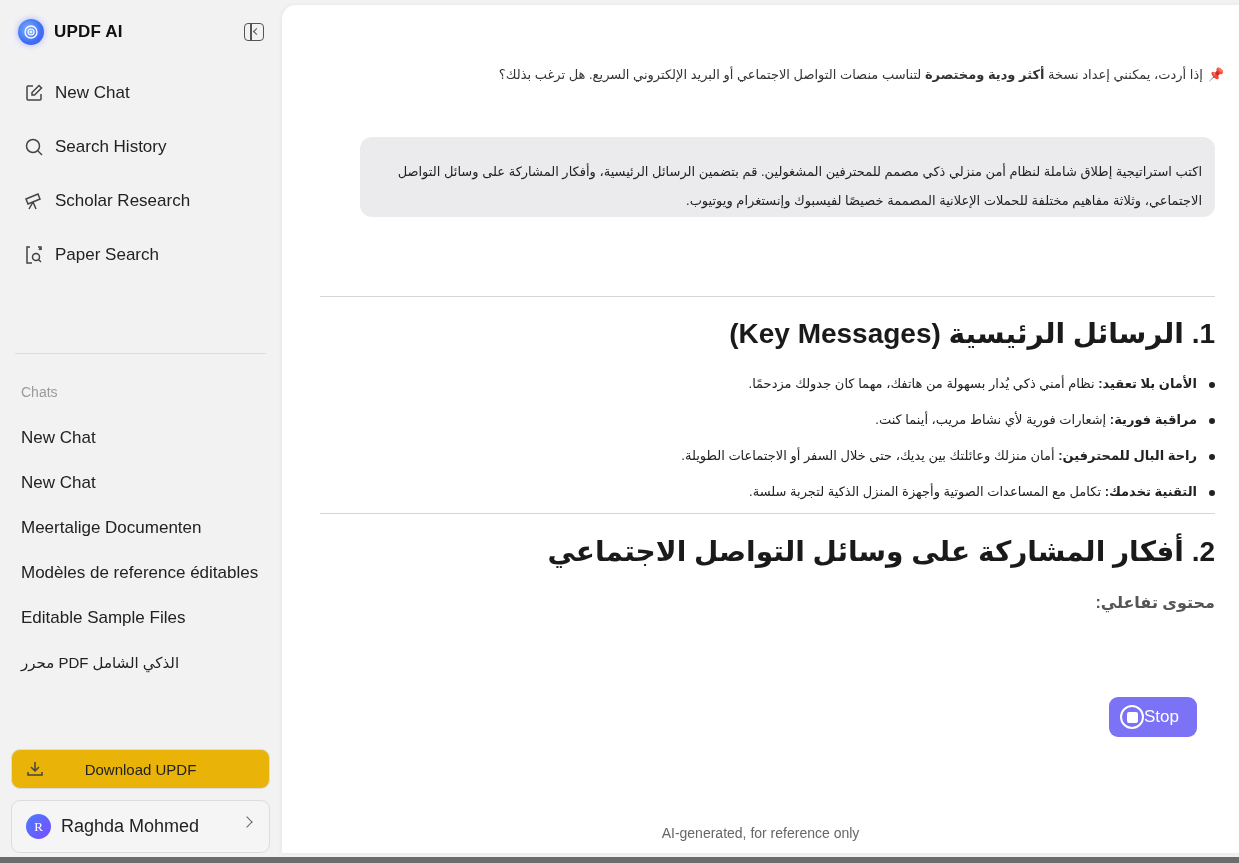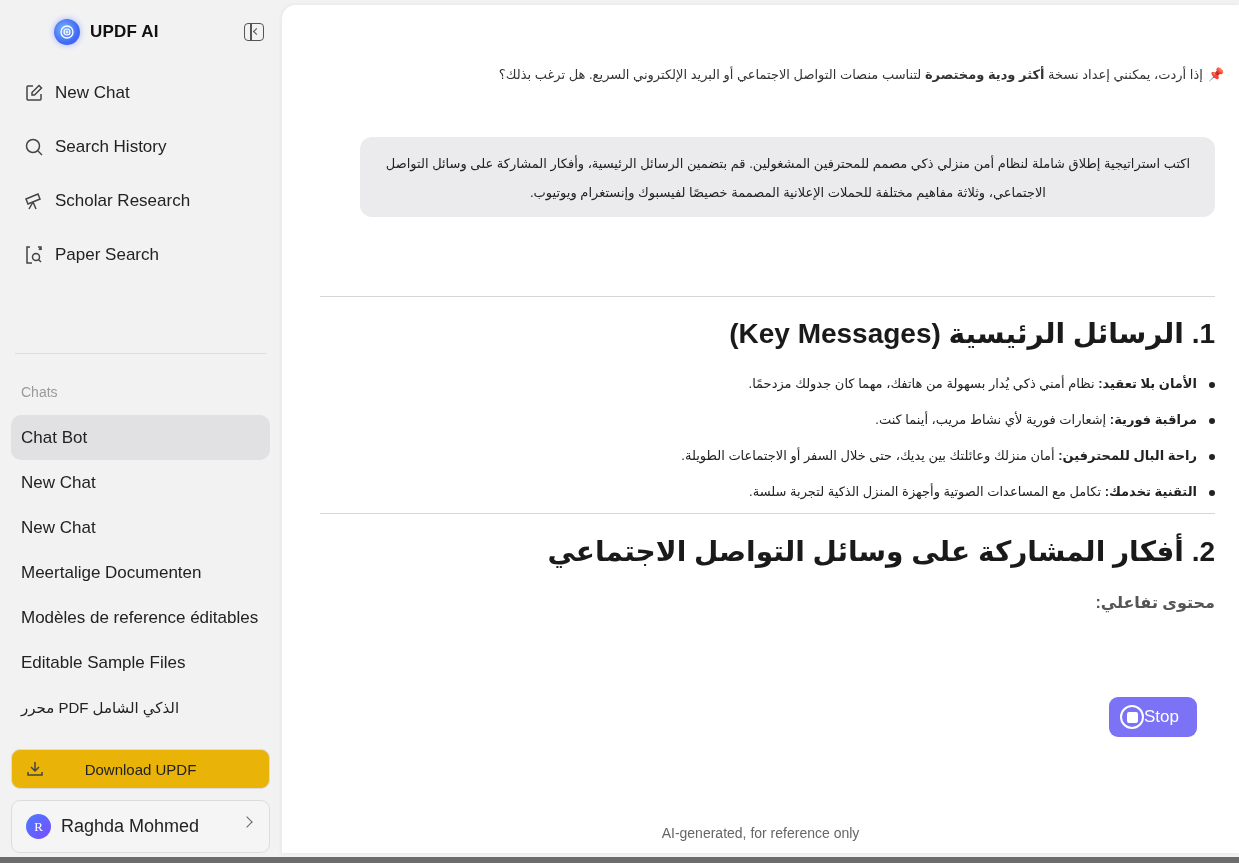--- a/index.html
+++ b/index.html
@@ -10,21 +10,21 @@
     color: #1f1f1f;
     position: relative;
   }
   
   .sidebar {
     position: absolute; left: 0; top: 0; width: 282px; height: 863px;
     background: #f3f2f3;
   }
   .brand {
     position: absolute; left: 18px; top: 18px; height: 28px;
-    display: flex; align-items: center; gap: 10px; margin-left: 36px;
+    display: flex; align-items: center; gap: 10px;
   }
   .brand-logo {
     width: 26px; height: 26px; border-radius: 50%;
     background: radial-gradient(circle at 40% 40%, #7fb4ff 0%, #3f6cf5 60%, #5b4af0 100%);
     display: flex; align-items: center; justify-content: center;
     box-shadow: 0 0 6px rgba(80,120,255,0.5);
   }
   .brand-name { font-weight: 700; font-size: 17px; color: #111; letter-spacing: 0.2px; }
   .collapse-btn {
     position: absolute; left: 244px; top: 23px; width: 20px; height: 18px;
@@ -80,22 +80,22 @@
     box-shadow: -1px 0 4px rgba(0,0,0,0.05);
   }
   .rtl { direction: rtl; text-align: right; }
   .ai-note {
     position: absolute; right: 14px; top: 62px; font-size: 13px; color: #333; white-space: nowrap;
   }
   .ai-note b { font-weight: 700; }
   .pin { display: inline-block; margin-left: 6px; color: #e8467a; }
   .user-bubble {
     position: absolute; right: 24px; top: 132px; width: 855px; height: 80px;
-    background: #ebebed; border-radius: 12px; padding: 12px 13px 0 14px;
-    font-size: 13px; line-height: 29px; color: #222; text-align: center;
+    background: #ebebed; border-radius: 12px; padding: 20px 13px 0 14px;
+    font-size: 13px; line-height: 29px; color: #222;
   }
   .answer-intro {
     position: absolute; right: 22px; top: 257px; font-size: 13px; color: #222; white-space: nowrap;
   }
   .hr { position: absolute; left: 38px; right: 24px; height: 1px; background: #d6d6d6; }
   .h2 {
     position: absolute; right: 24px; font-size: 28px; font-weight: 700; color: #1a1a1a; white-space: nowrap; text-align: center;
   }
   .bullets { position: absolute; right: 22px; top: 364px; width: 900px; list-style: none; }
   .bullets li {
@@ -176,21 +176,20 @@
           </svg>
       </span>
       <span>Paper Search</span>
     </div>
   </nav>
 
   <div class="divider"></div>
   <div class="chats-label">Chats</div>
 
   <div class="chat-list">
-    <div class="chat-item active">Chat Bot</div>
     <div class="chat-item">New Chat</div>
     <div class="chat-item">New Chat</div>
     <div class="chat-item">Meertalige Documenten</div>
     <div class="chat-item">Modèles de reference éditables</div>
     <div class="chat-item">Editable Sample Files</div>
     <div class="chat-item rtl-item">محرر PDF الذكي الشامل</div>
   </div>
 
   <div class="download-btn">
     <span class="dl-icon">

